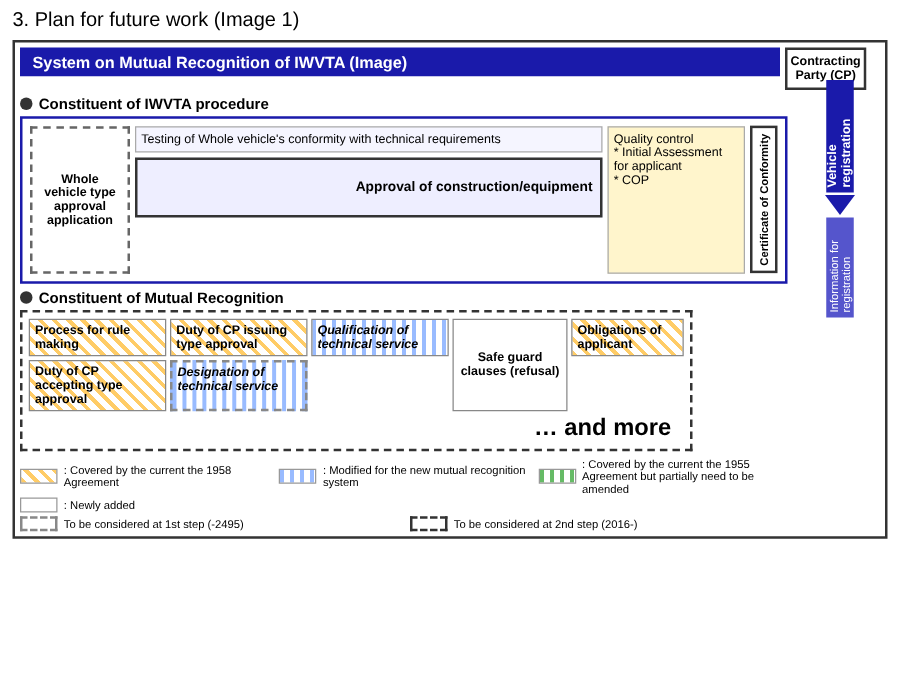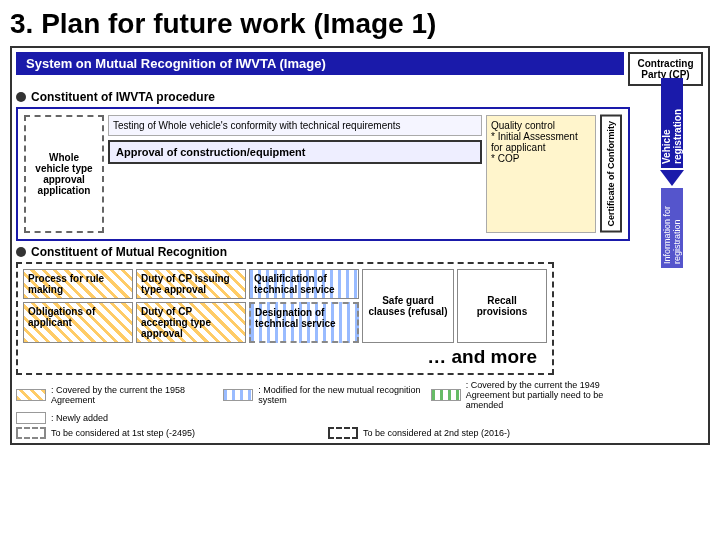--- a/index.html
+++ b/index.html
@@ -11,39 +11,39 @@
       overflow: hidden;
       font-size: 11px;
     }
     .page {
       width: 720px;
       height: 540px;
       padding: 8px 10px;
       position: relative;
     }
     .page-title {
-      font-size: 28px;
-      font-weight: bold;
+      font-size: 16px;
+      font-weight: normal;
       margin-bottom: 6px;
     }
     .system-header {
       background: #1a1aaa;
       color: #fff;
       font-size: 13px;
       font-weight: bold;
       padding: 4px 10px;
       margin-bottom: 4px;
       display: inline-block;
       width: calc(100% - 80px);
     }
     .contracting-party {
       position: absolute;
       top: 0;
       right: 0;
-      width: 75px;
+      width: 65px;
       border: 2px solid #333;
       text-align: center;
       font-size: 10px;
       font-weight: bold;
       padding: 4px 2px;
       background: #fff;
     }
     .section-label {
       font-size: 12px;
       font-weight: bold;
@@ -89,24 +89,24 @@
     }
     .testing-top {
       border: 1px solid #aaa;
       padding: 4px;
       font-size: 10px;
       background: #f5f5ff;
     }
     .approval-inner {
       border: 2px solid #333;
       background: #eeeeff;
-      padding: 4px 6px;
+      padding: 16px 6px;
       font-size: 11px;
       font-weight: bold;
-      text-align: left;
+      text-align: right;
     }
     .quality-box {
       border: 1px solid #aaa;
       background: #fff5cc;
       padding: 4px;
       font-size: 10px;
       width: 110px;
       flex-shrink: 0;
     }
     .cert-box {
@@ -188,20 +188,21 @@
       );
     }
     .cell-hatch-vert {
       background: repeating-linear-gradient(
         90deg,
         #99bbff,
         #99bbff 3px,
         #fff 3px,
         #fff 8px
       );
+      font-style: italic;
     }
     .cell-dotted {
       border: 2px dashed #888;
     }
     .safeguard-cell {
       grid-row: 1 / 3;
       grid-column: 4;
       border: 1px solid #888;
       padding: 3px 0;
       font-size: 10px;
@@ -338,23 +339,20 @@
       <div class="mutual-box">
         <div class="mutual-grid">
 
           <div class="grid-cell cell-hatch-diag">Process for rule making</div>
           <div class="grid-cell cell-hatch-diag">Duty of CP issuing type approval</div>
           <div class="grid-cell cell-hatch-vert">Qualification of technical service</div>
 
           <div class="safeguard-cell">
             <span>Safe guard clauses (refusal)</span>
           </div>
-          <div class="recall-cell">
-            <span>Recall provisions</span>
-          </div>
 
           <div class="grid-cell cell-hatch-diag">Obligations of applicant</div>
           <div class="grid-cell cell-hatch-diag">Duty of CP accepting type approval</div>
           <div class="grid-cell cell-hatch-vert cell-dotted">Designation of technical service</div>
         </div>
         <div class="and-more">… and more</div>
       </div>
     </div>
 
     <div style="margin-top:5px; margin-right:74px;">
@@ -362,21 +360,21 @@
         <div class="legend-row">
           <div class="legend-box leg-diag-yellow"></div>
           <span>: Covered by the current the 1958 Agreement</span>
         </div>
         <div class="legend-row">
           <div class="legend-box leg-blue-vert"></div>
           <span>: Modified for the new mutual recognition system</span>
         </div>
         <div class="legend-row">
           <div class="legend-box leg-hatch-green"></div>
-          <span>: Covered by the current the 1949 Agreement but partially need to be amended</span>
+          <span>: Covered by the current the 1955 Agreement but partially need to be amended</span>
         </div>
         <div class="legend-row">
           <div class="legend-box leg-plain-white"></div>
           <span>: Newly added</span>
         </div>
       </div>
       <div style="display:grid; grid-template-columns: 1fr 1fr; gap: 2px 10px; margin-top:3px;">
         <div class="legend-row">
           <div class="legend-box leg-dashed-outer"></div>
           <span>To be considered at 1st step (-2495)</span>

